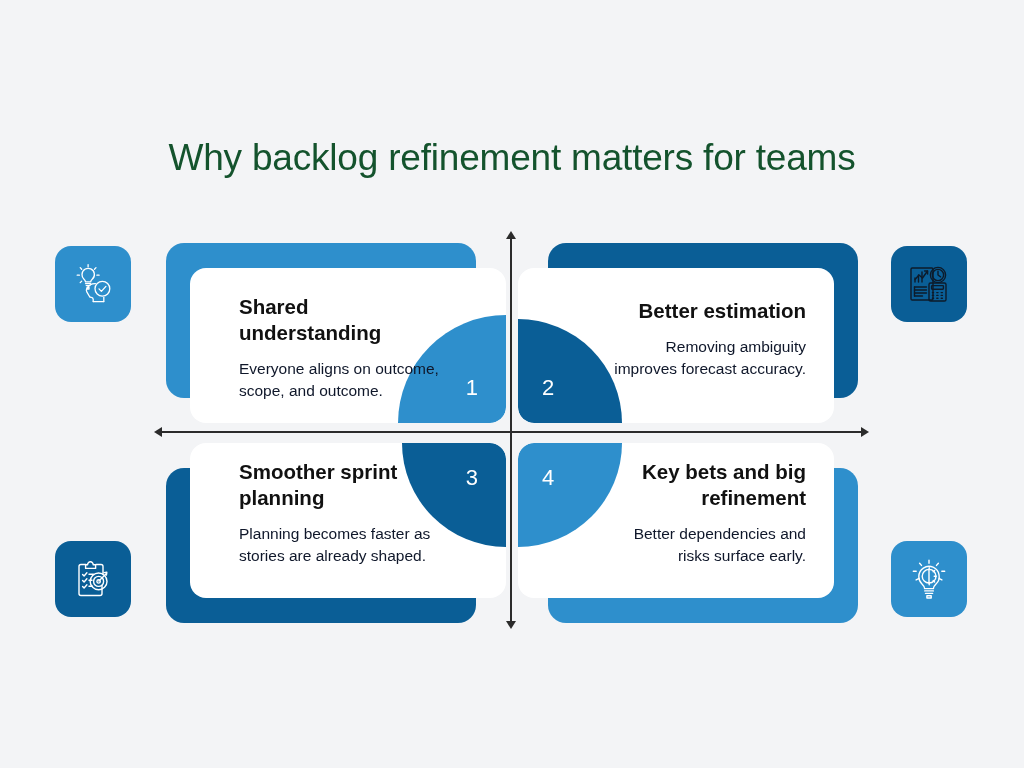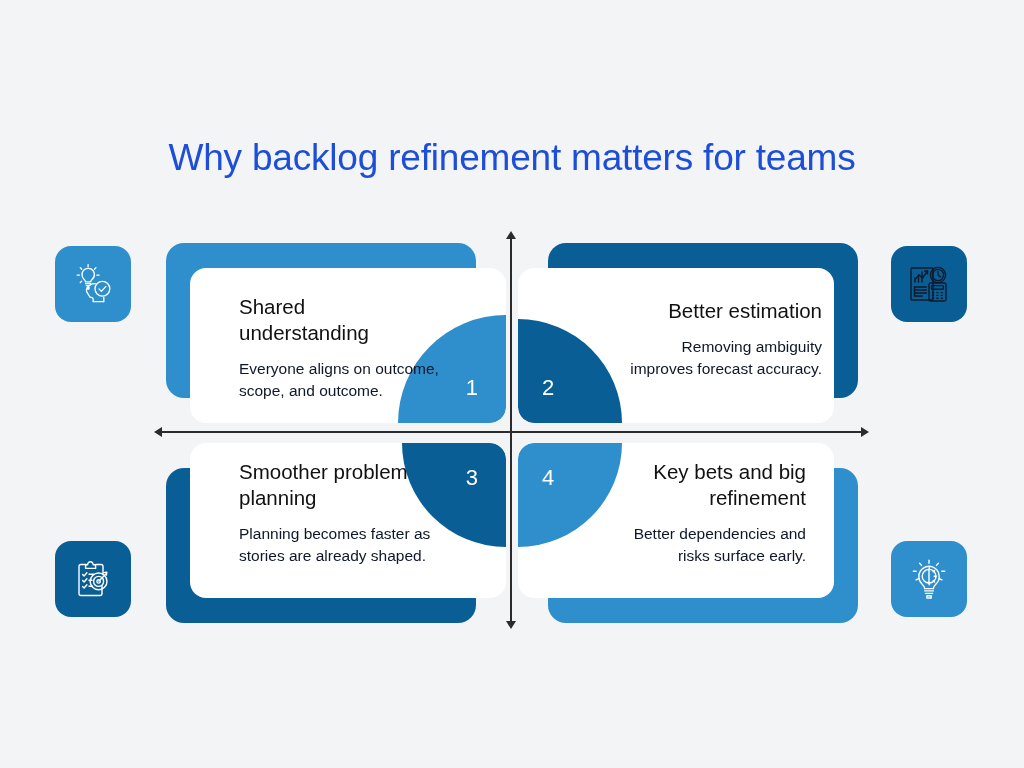--- a/index.html
+++ b/index.html
@@ -17,21 +17,21 @@
 
   
   #page-title {
     position: absolute;
     left: 0;
     top: 112px;
     width: 1024px;
     text-align: center;
     font-size: 37px;
     font-weight: 400;
-    color: #1d4ed8;
+    color: #14532d;
     letter-spacing: -0.2px;
     white-space: nowrap;
   }
 
   
   #matrix {
     position: absolute;
     left: 0;
     top: 0;
     width: 1024px;
@@ -102,21 +102,21 @@
     background: #ffffff;
     border-radius: 16px;
     overflow: hidden;
   }
   .card-inner {
     position: absolute;
     z-index: 3;
   }
   .card-heading {
     font-size: 20.5px;
-    font-weight: 400;
+    font-weight: 700;
     color: #111111;
     line-height: 1.28;
     margin: 0 0 12px 0;
   }
   .card-body {
     font-size: 15.5px;
     font-weight: 400;
     color: #0f172a;
     line-height: 1.4;
     margin: 0;
@@ -146,21 +146,21 @@
     background: #2e8fcc;
     border-top-left-radius: 108px;
     border-bottom-right-radius: 16px;
   }
   #q1-num { right: 28px; bottom: 22px; }
 
   
   #quadrant-2 { left: 518px; top: 243px; width: 340px; height: 180px; }
   #q2-backing  { right: 0px; top: 0px;  width: 310px; height: 155px; background: #0a5e96; }
   #q2-card     { left: 0px;  top: 25px; width: 316px; height: 155px; }
-  #q2-inner    { right: 12px; top: 30px; width: 205px; text-align: right; }
+  #q2-inner    { right: 28px; top: 30px; width: 205px; text-align: right; }
   #q2-wedge {
     left: 0px; bottom: 0px;
     width: 104px; height: 104px;
     background: #0a5e96;
     border-top-right-radius: 104px;
     border-bottom-left-radius: 16px;
   }
   #q2-num { left: 24px; bottom: 22px; }
 
   
@@ -246,21 +246,21 @@
       </div>
     </div>
   </div>
 
   <div class="quadrant" id="quadrant-3">
     <div class="backing" id="q3-backing"></div>
     <div class="card" id="q3-card">
       <div class="wedge" id="q3-wedge"></div>
       <div class="wedge-num" id="q3-num">3</div>
       <div class="card-inner" id="q3-inner">
-        <p class="card-heading">Smoother problem planning</p>
+        <p class="card-heading">Smoother sprint planning</p>
         <p class="card-body">Planning becomes faster as stories are already shaped.</p>
       </div>
     </div>
   </div>
 
   <div class="quadrant" id="quadrant-4">
     <div class="backing" id="q4-backing"></div>
     <div class="card" id="q4-card">
       <div class="wedge" id="q4-wedge"></div>
       <div class="wedge-num" id="q4-num">4</div>

